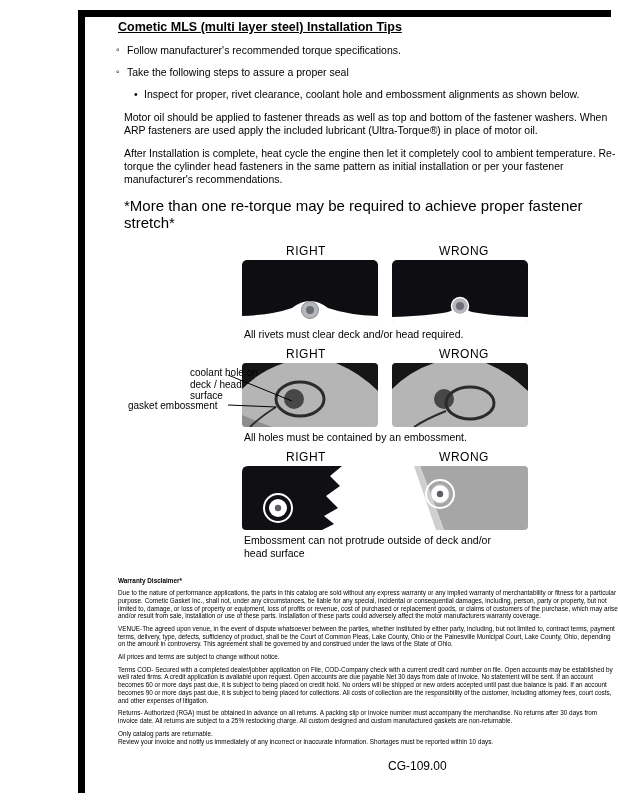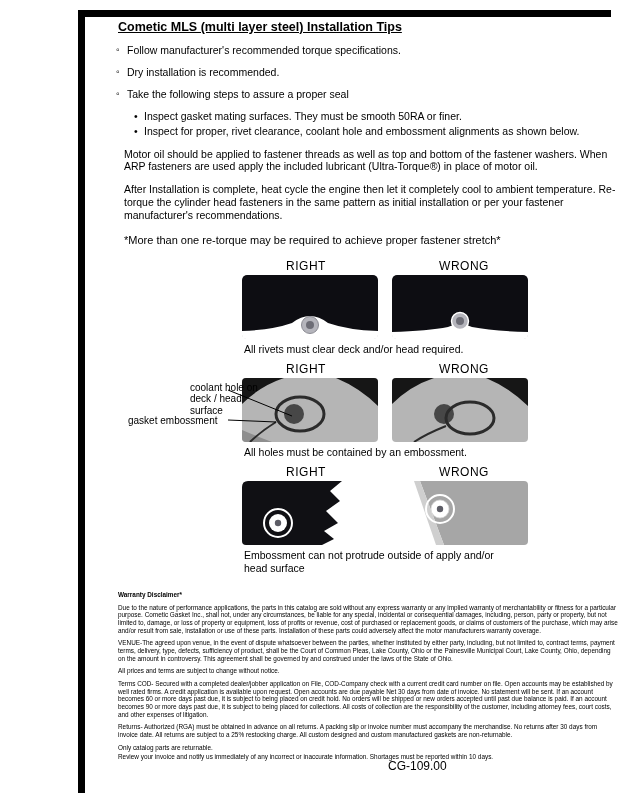--- a/index.html
+++ b/index.html
@@ -11,21 +11,21 @@
   .border-left{position:absolute;left:78px;top:10px;width:7px;height:783px;background:#000;}
   .content{position:absolute;left:114px;top:18px;width:505px;}
   .title{font-size:12.5px;font-weight:bold;text-decoration:underline;margin:2px 0 10px 4px;}
   .tips{font-size:10.5px;line-height:1.25;margin-left:2px;}
   .b1{position:relative;padding-left:11px;margin:9px 0;}
   .b1::before{content:"\25E6";position:absolute;left:0;top:-1px;}
   .b2{position:relative;padding-left:10px;margin:1px 0 1px 18px;}
   .b2::before{content:"\2022";position:absolute;left:0;top:0;}
   .diesel-head{font-size:11px;font-weight:bold;margin:15px 0 0 10px;}
   .para{font-size:10.5px;line-height:1.22;width:498px;margin:10px 0 0 10px;}
-  .note{font-size:11px;margin:12px 0 0 10px;}
+  .note{font-size:15px;margin:12px 0 0 10px;}
   .figs{margin:13px 0 0 128px;width:286px;}
   .fig{position:relative;margin-bottom:7px;}
   .fig-head{display:flex;gap:30px;margin-bottom:2px;}
   .fig-head span{width:136px;text-align:center;font-size:12px;letter-spacing:0.5px;}
   .panels{display:flex;gap:14px;}
   .panel{width:136px;height:64px;border-radius:4px;overflow:hidden;}
   .panel svg{display:block;}
   .caption{font-size:10.5px;margin:4px 0 2px 2px;}
   .caption.wrap{width:250px;line-height:1.25;}
   .lbl-coolant{position:absolute;left:-92px;top:20px;width:78px;font-size:10px;line-height:1.15;margin-left:40px;}
@@ -42,23 +42,21 @@
 
 <div class="border-top"></div>
 <div class="border-left"></div>
 
 <div class="content">
 
   <div class="title">Cometic MLS (multi layer steel) Installation Tips</div>
 
   <div class="tips">
     <div class="b1">Follow manufacturer's recommended torque specifications.</div>
-    <div class="b1">Dry installation is recommended.</div>
     <div class="b1">Take the following steps to assure a proper seal</div>
-    <div class="b2">Inspect gasket mating surfaces.  They must be smooth 50RA or finer.</div>
     <div class="b2">Inspect for proper, rivet clearance, coolant hole and embossment alignments as shown below.</div>
   </div>
 
   <div class="para">Motor oil should be applied to fastener threads as well as top and bottom of the fastener washers. When ARP fasteners are used apply the included lubricant (Ultra-Torque®) in place of motor oil.</div>
   <div class="para">After Installation is complete, heat cycle the engine then let it completely cool to ambient temperature. Re-torque the cylinder head fasteners in the same pattern as initial installation or per your fastener manufacturer's recommendations.</div>
   <div class="note">*More than one re-torque may be required to achieve proper fastener stretch*</div>
 
   <div class="figs">
 
     <div class="fig">
@@ -143,21 +141,21 @@
           <svg width="136" height="64" viewBox="0 0 136 64">
             <rect x="0" y="0" width="136" height="64" fill="#ffffff"></rect>
             <path d="M28,0 L136,0 L136,64 L52,64 Z" fill="#a6a6a6"></path>
             <path d="M22,0 L28,0 L52,64 L44,64 Z" fill="#cfcfcf"></path>
             <circle cx="48" cy="28" r="14" fill="none" stroke="#ffffff" stroke-width="2"></circle>
             <circle cx="48" cy="28" r="9" fill="#ffffff" stroke="#d8d8d8" stroke-width="0.8"></circle>
             <circle cx="48" cy="28" r="3.2" fill="#5d5d66"></circle>
           </svg>
         </div>
       </div>
-      <div class="caption wrap">Embossment can not protrude outside of apply and/or head surface</div>
+      <div class="caption wrap">Embossment can not protrude outside of deck and/or head surface</div>
     </div>
 
   </div>
 
   <div class="disclaimer">
     <div class="dhead">Warranty Disclaimer*</div>
     <p>Due to the nature of performance applications, the parts in this catalog are sold without any express warranty or any implied warranty of merchantability or fitness for a particular purpose.  Cometic Gasket Inc., shall not, under any circumstances, be liable for any special, incidental or consequential damages, including, person, party or property, but not limited to, damage, or loss of property or equipment, loss of profits or revenue, cost of purchased or replacement goods, or claims of customers of the purchase, which may arise and/or result from sale, installation or use of these parts.  Installation of these parts could adversely affect the motor manufacturers warranty coverage.</p>
     <p>VENUE-The agreed upon venue, in the event of dispute whatsoever between the parties, whether instituted by either party, including, but not limited to, contract terms, payment terms, delivery, type, defects, sufficiency of product, shall be the Court of Common Pleas, Lake County, Ohio or the Painesville Municipal Court, Lake County, Ohio, depending on the amount in controversy. This agreement shall be governed by and construed under the laws of the State of Ohio.</p>
     <p>All prices and terms are subject to change without notice.</p>
     <p>Terms COD- Secured with a completed dealer/jobber application on File, COD-Company check with a current credit card number on file.  Open accounts may be established by well rated firms.  A credit application is available upon request.  Open accounts are due payable Net 30 days from date of invoice.  No statement will be sent.  If an account becomes 60 or more days past due, it is subject to being placed on credit hold.  No orders will be shipped or new orders accepted until past due balance is paid.  If an account becomes 90 or more days past due, it is subject to being placed for collections.  All costs of collection are the responsibility of the customer, including attorney fees, court costs, and other expenses of litigation.</p>

